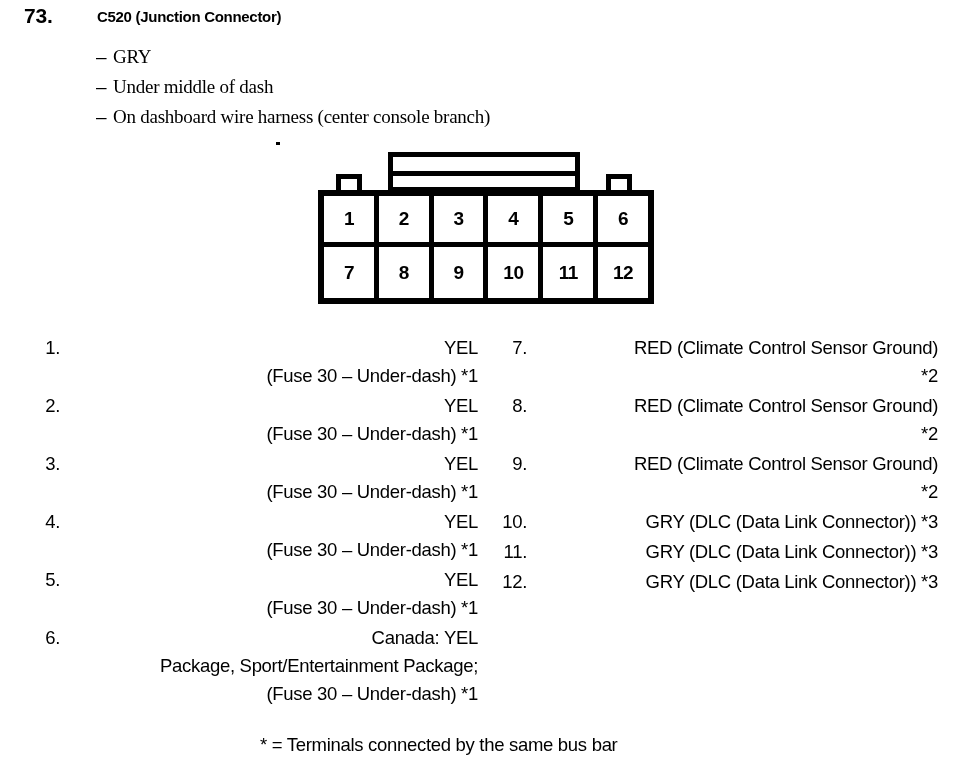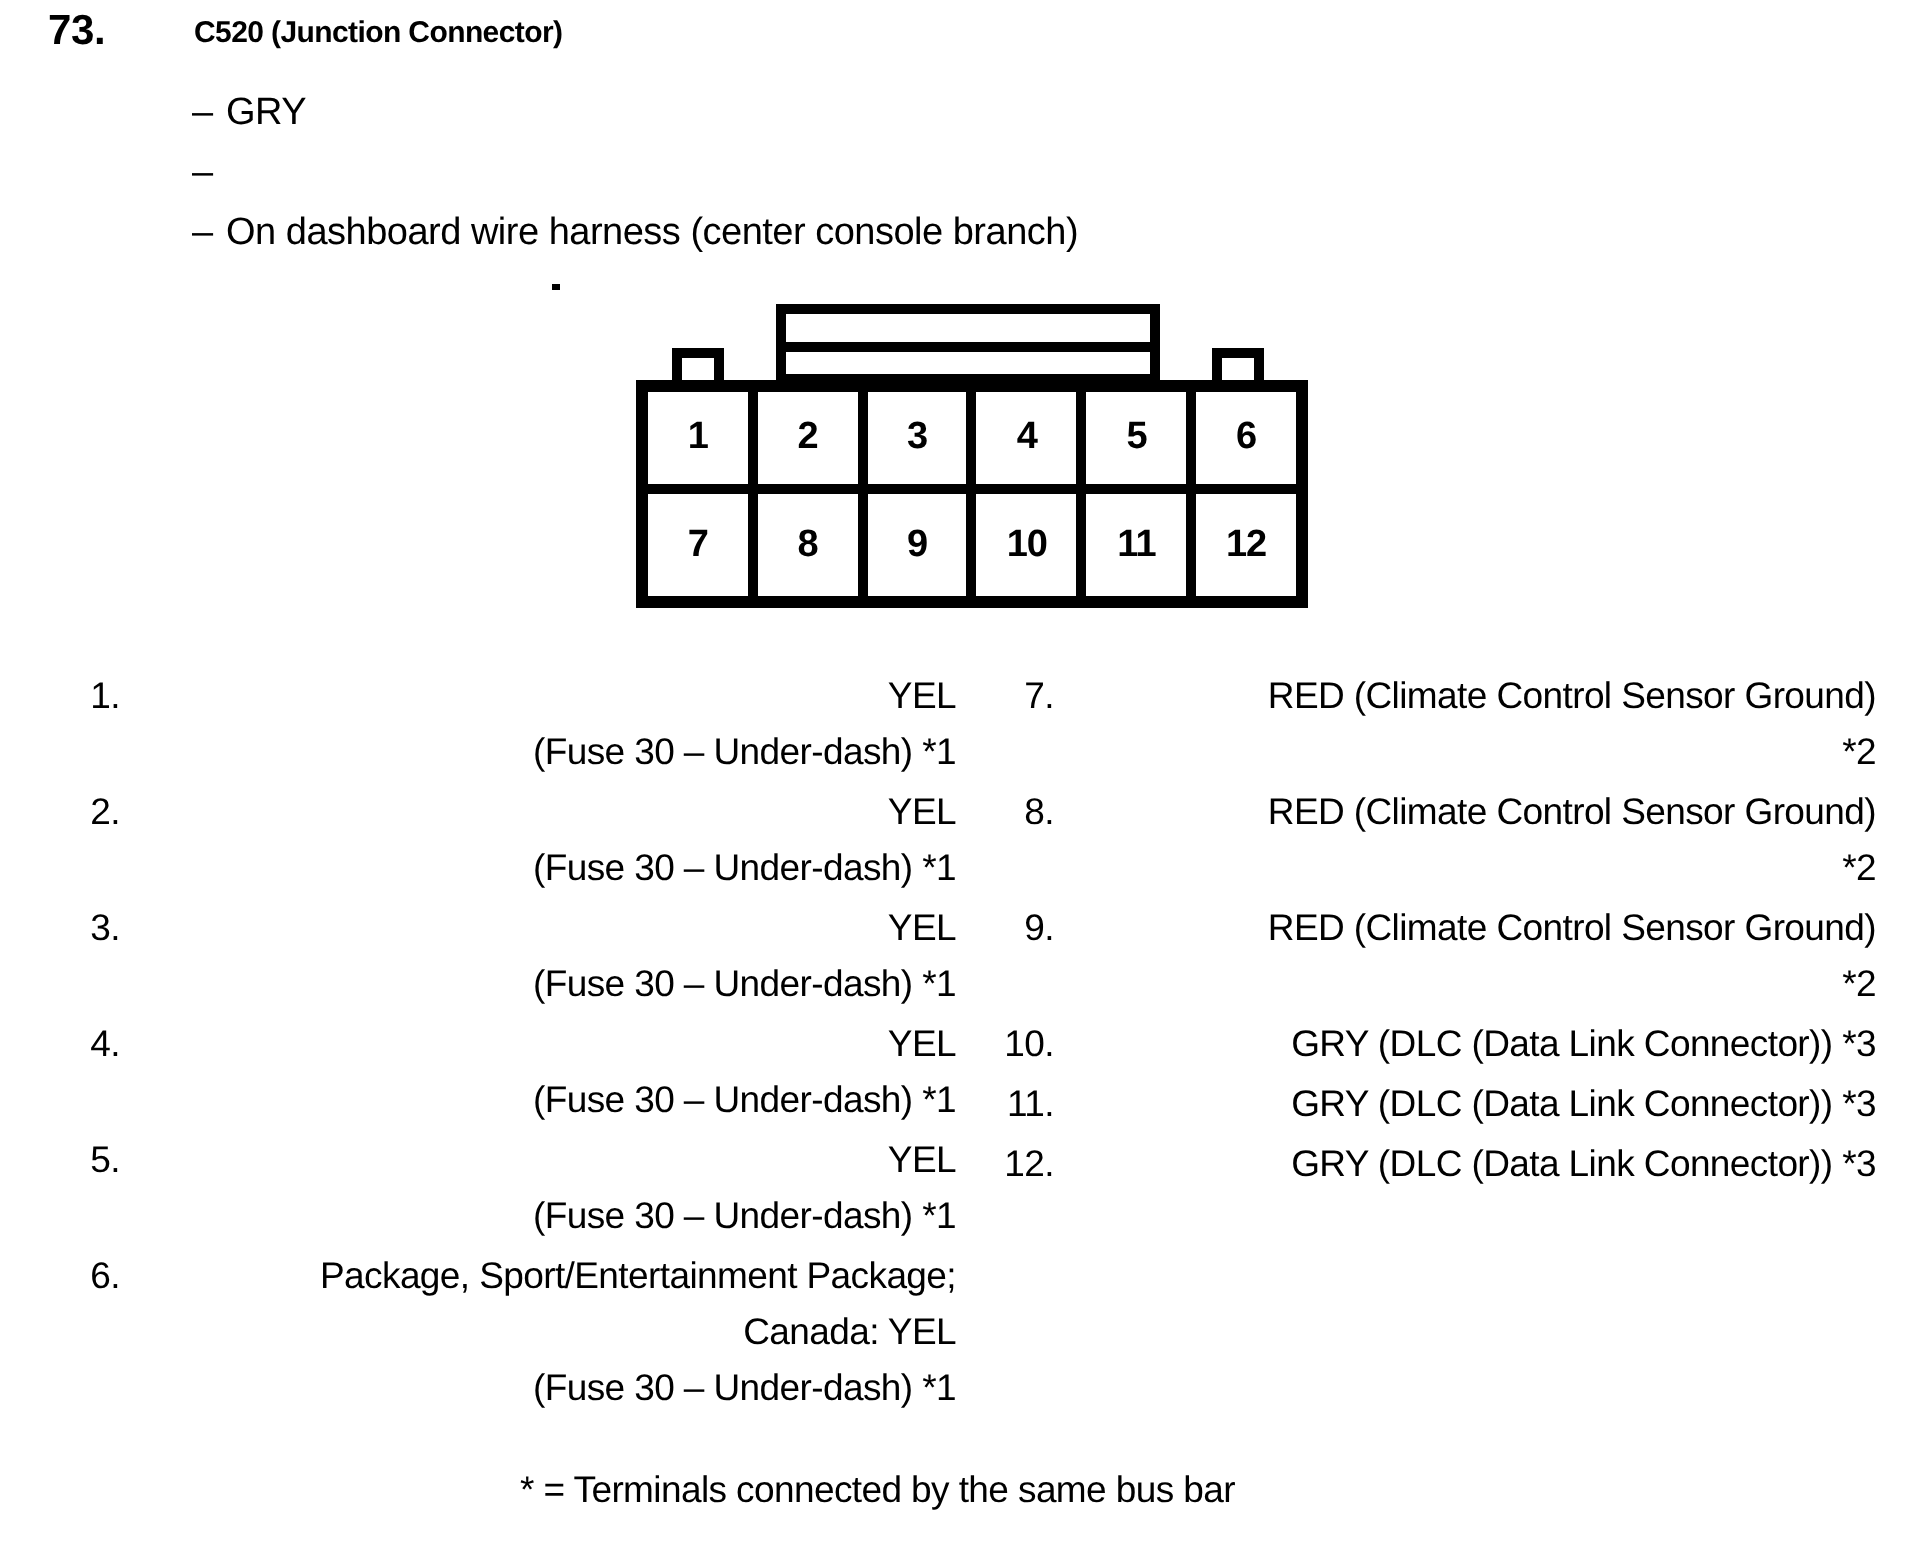--- a/index.html
+++ b/index.html
@@ -55,21 +55,21 @@
     align-items: baseline;
     font-size: 19px;
     letter-spacing: -0.25px;
     line-height: 30px;
     white-space: nowrap;
   }
   .bullet-dash {
     flex: 0 0 17px;
     width: 17px;
   }
-  .bullet-text { flex: 0 1 auto; }
+  .bullet-text { flex: 0 1 auto; font-family: Liberation Serif, serif; }
 
   
   .speck {
     position: absolute;
     left: 276px; top: 142px;
     width: 4px; height: 3px;
     background: #000;
   }
 
   
@@ -190,20 +190,21 @@
     <span class="hdr-num">73.</span>
     <span class="hdr-title">C520 (Junction Connector)</span>
   </div>
   <div class="bullets">
       <div class="bullet">
         <span class="bullet-dash">–</span>
         <span class="bullet-text">GRY</span>
       </div>
       <div class="bullet">
         <span class="bullet-dash">–</span>
+        <span class="bullet-text">Under middle of dash</span>
       </div>
       <div class="bullet">
         <span class="bullet-dash">–</span>
         <span class="bullet-text">On dashboard wire harness (center console branch)</span>
       </div>
     </div>
 </div>
 
 <div class="speck"></div>
 
@@ -265,22 +266,22 @@
     <div class="item">
       <div class="item-num">5.</div>
       <div class="item-lines">
         <div class="item-line">YEL</div>
         <div class="item-line">(Fuse 30 – Under-dash) *1</div>
       </div>
     </div>
     <div class="item">
       <div class="item-num">6.</div>
       <div class="item-lines hang">
+        <div class="item-line">Canada: YEL</div>
         <div class="item-line">Package, Sport/Entertainment Package;</div>
-        <div class="item-line">Canada: YEL</div>
         <div class="item-line">(Fuse 30 – Under-dash) *1</div>
       </div>
     </div>
   </div>
 <div class="list list-right">
     <div class="item">
       <div class="item-num">7.</div>
       <div class="item-lines">
         <div class="item-line">RED (Climate Control Sensor Ground)</div>
         <div class="item-line">*2</div>

